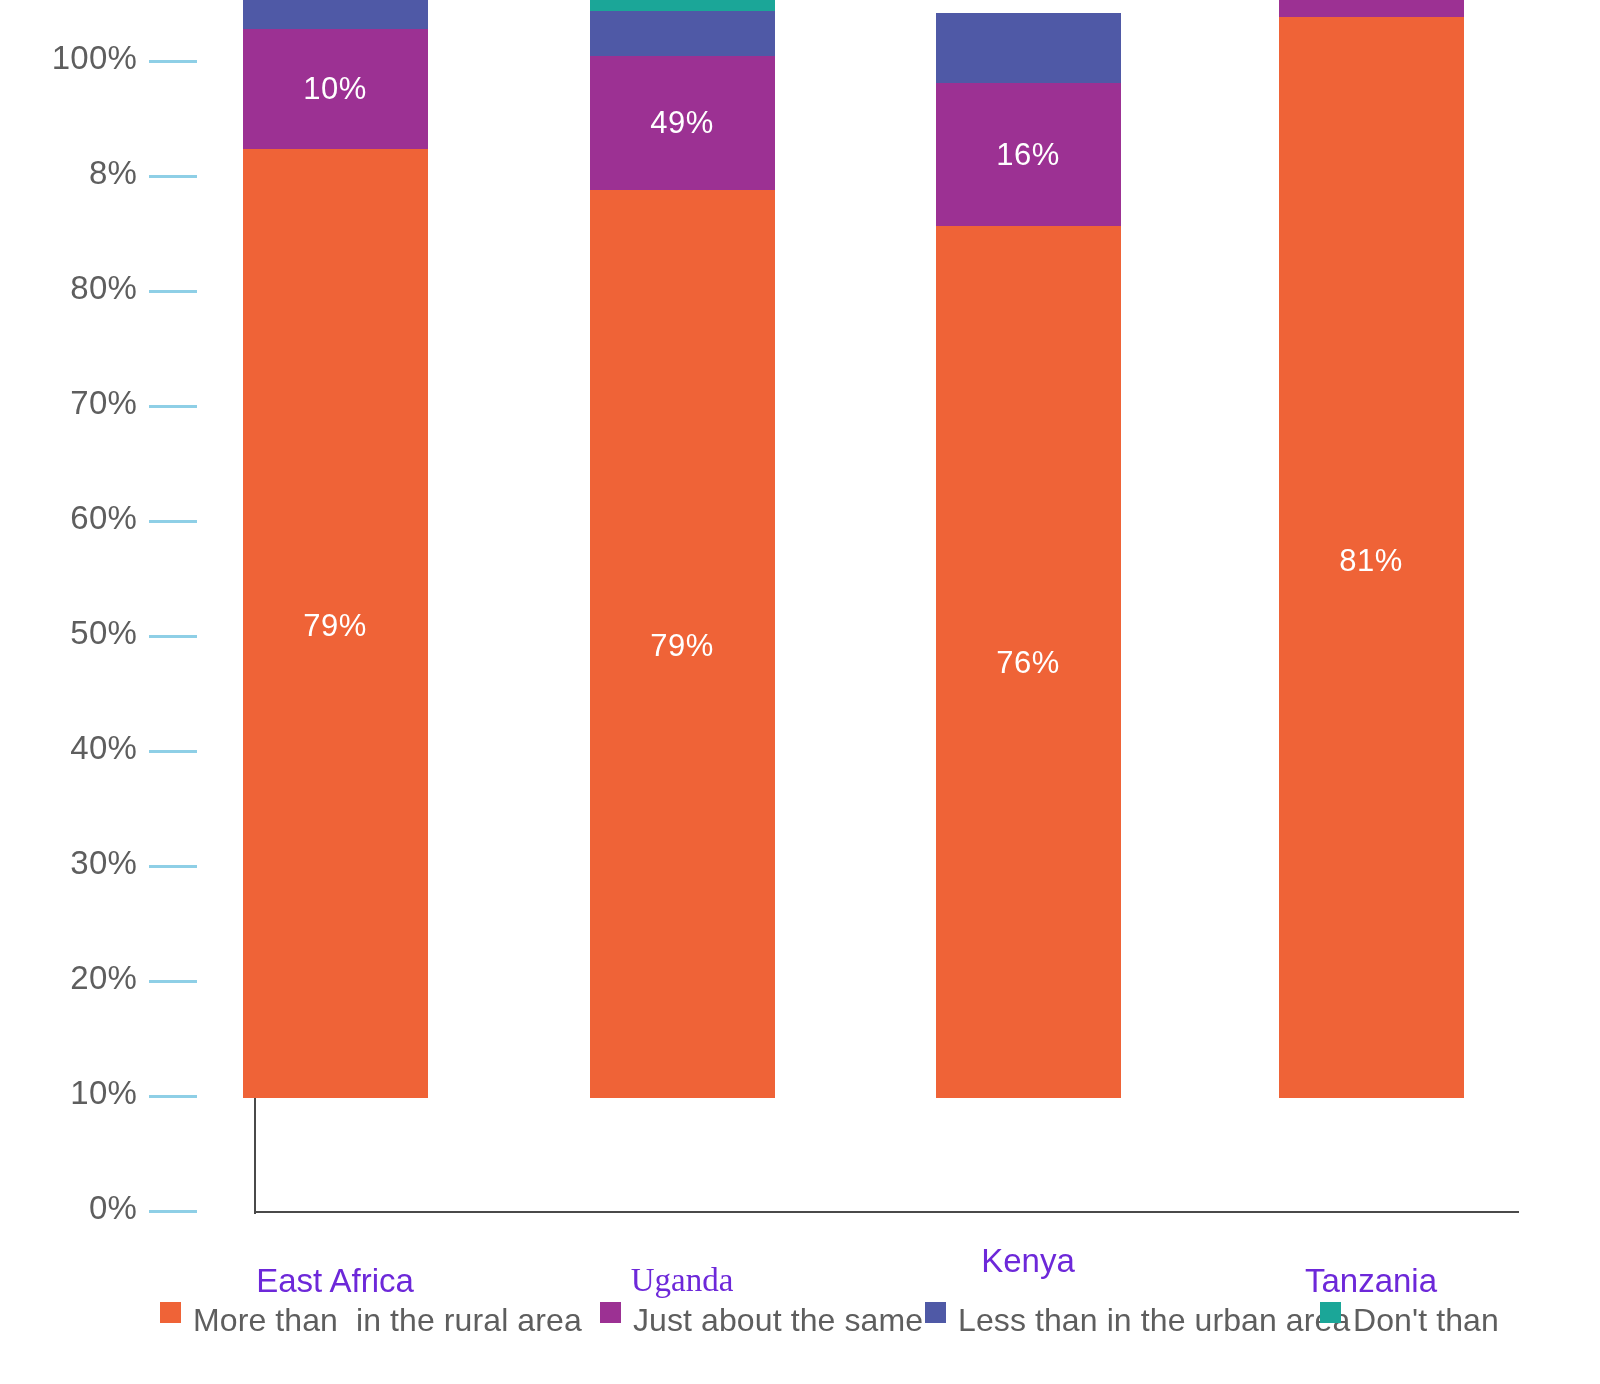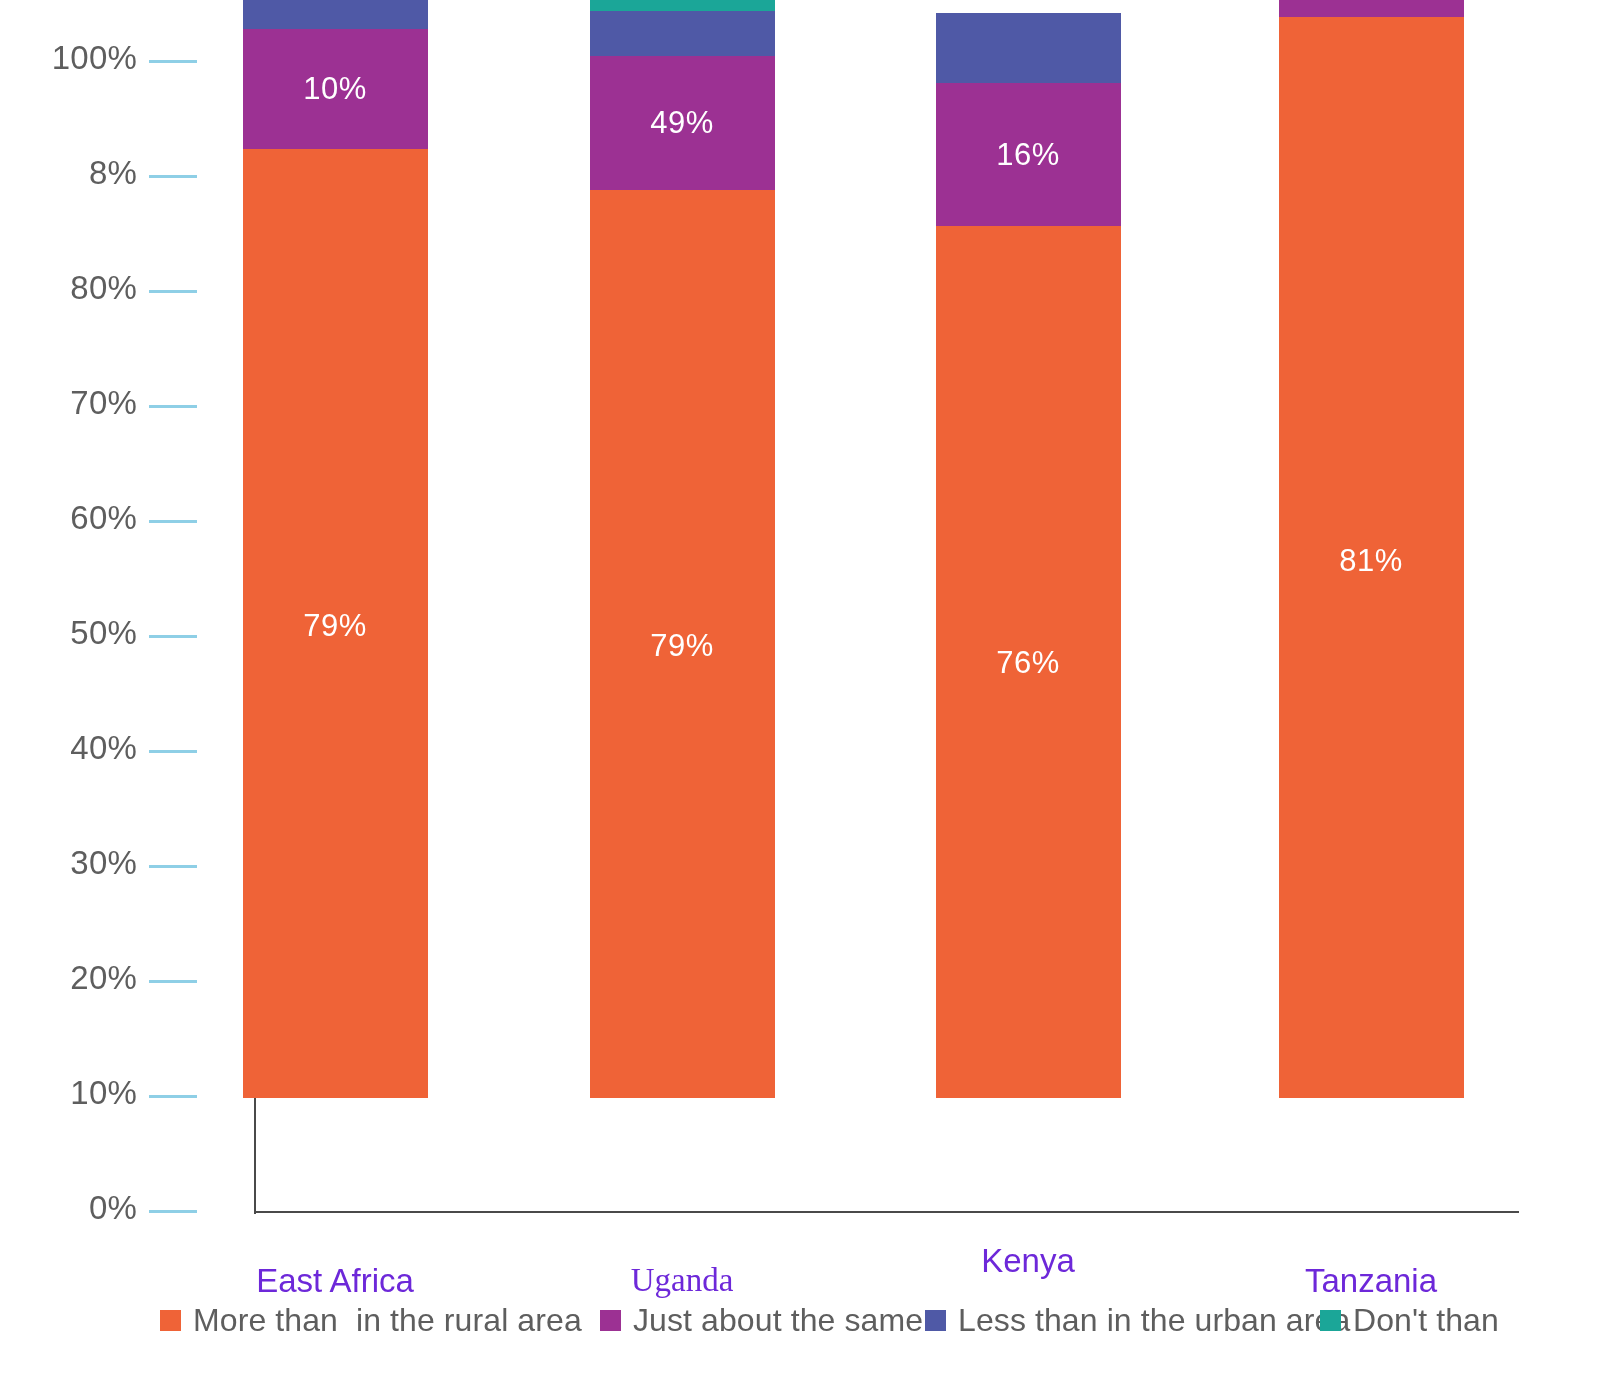--- a/index.html
+++ b/index.html
@@ -115,21 +115,21 @@
     position: absolute;
     left: 160px;
     top: 1290px;
     width: 1340px;
     height: 60px;
     display: flex;
     align-items: center;
   }
   .legend-item {
     display: flex;
-    align-items: center;
+    align-items: flex-start;
     white-space: nowrap;
   }
   .legend-swatch {
     width: 21px;
     height: 21px;
     margin-right: 12px;
     flex: 0 0 auto;
   }
   .legend-text {
     font-size: 32px;

